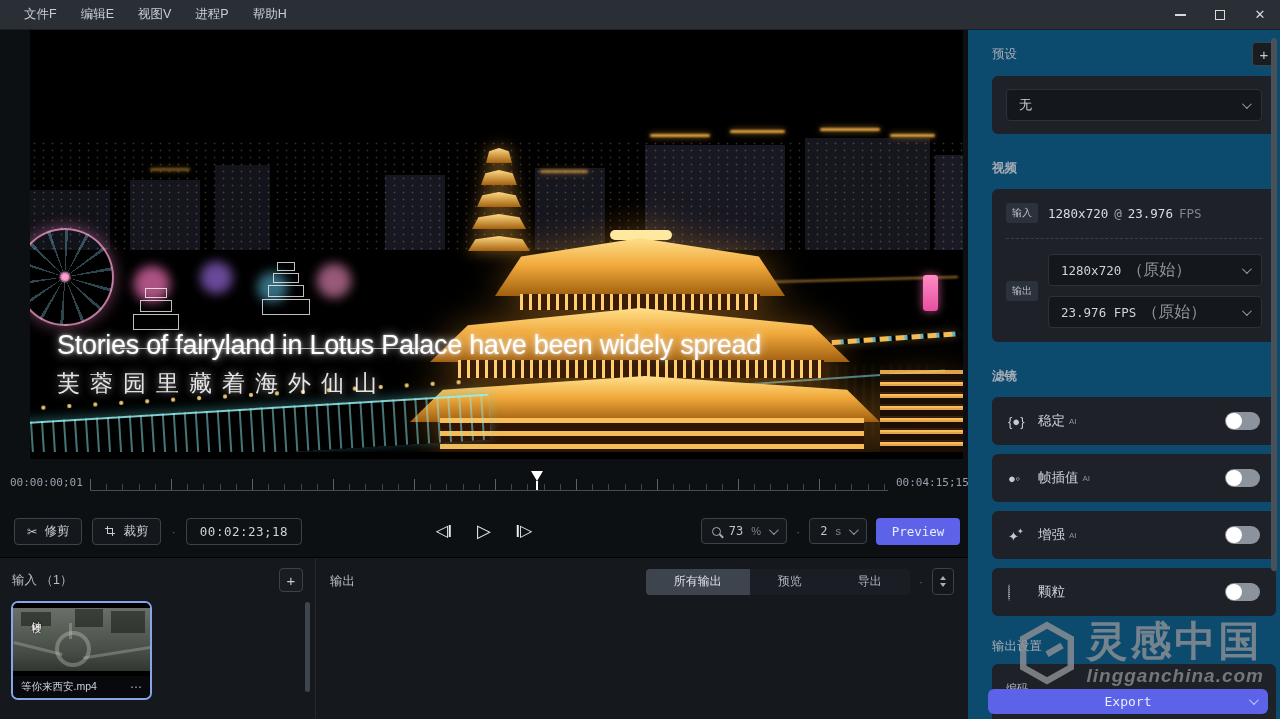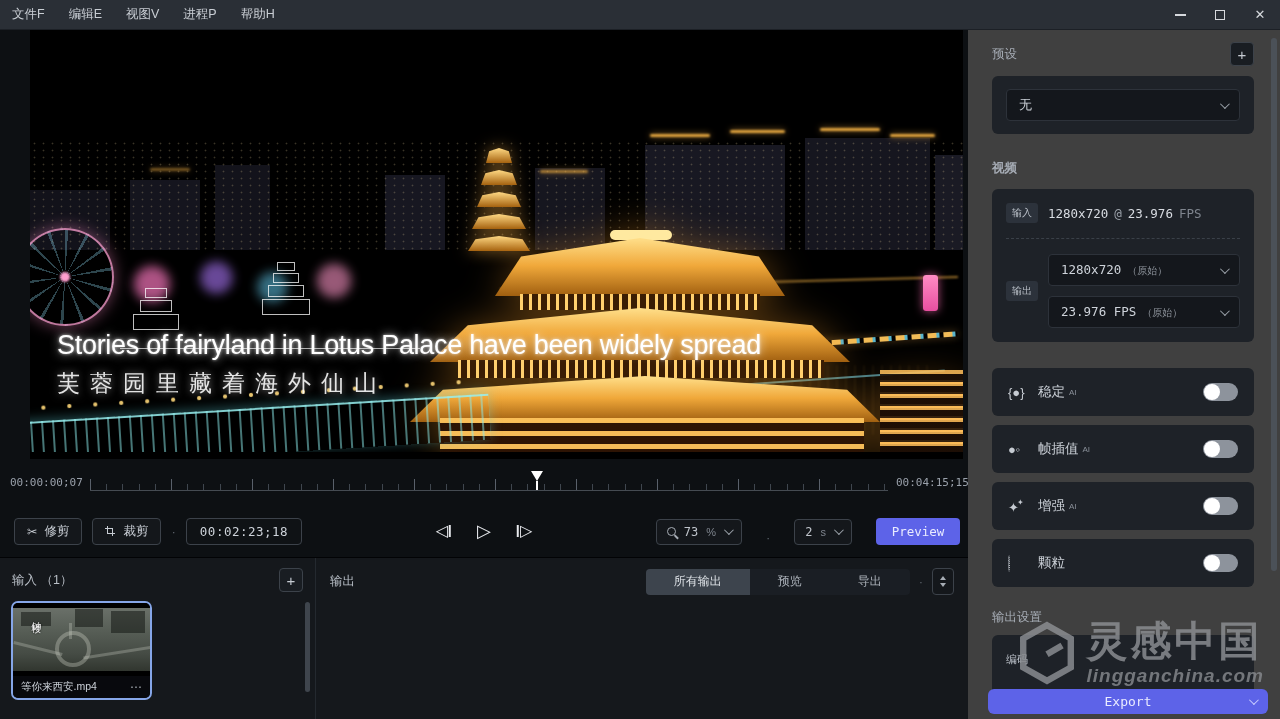--- a/index.html
+++ b/index.html
@@ -4,21 +4,21 @@
 <style>
   html,body{margin:0;padding:0;background:#000;}
   *{box-sizing:border-box;}
   .app{position:relative;width:1280px;height:719px;background:#131619;overflow:hidden;
        font-family:"Liberation Sans",sans-serif;-webkit-font-smoothing:antialiased;}
   .mono{font-family:"DejaVu Sans Mono",monospace;}
 
   
   .titlebar{position:relative;height:30px;background:#2a2f36;display:flex;align-items:center;border-bottom:1px solid #1c2026;}
   .win-title{position:absolute;left:0;right:0;text-align:center;font-size:12.5px;color:#ced3d9;pointer-events:none;}
-  .menus{display:flex;gap:24px;padding-left:12px;z-index:2;}
+  .menus{display:flex;gap:24px;padding-left:24px;z-index:2;}
   .menu-item{font-size:12.5px;color:#c9ced4;cursor:default;}
   .win-btns{margin-left:auto;display:flex;z-index:2;}
   .win-btn{width:40px;height:29px;display:flex;align-items:center;justify-content:center;color:#d6d9dd;}
   .ic-min{width:11px;height:2px;background:#d6d9dd;}
   .ic-max{width:10px;height:10px;border:1.5px solid #d6d9dd;}
   .ic-close{font-size:13px;line-height:1;color:#d6d9dd;}
 
   .content{position:relative;display:flex;height:689px;}
   .main{position:relative;width:968px;background:#0d1013;}
 
@@ -102,21 +102,21 @@
        padding:0 12px;color:#c6cbd2;font-size:12.5px;background:#14171b;cursor:default;}
   .crop-ic{position:relative;width:11px;height:11px;}
   .crop-ic::before{content:"";position:absolute;left:2px;top:0;width:7px;height:7px;border-left:1.5px solid #c6cbd2;border-bottom:1.5px solid #c6cbd2;}
   .crop-ic::after{content:"";position:absolute;left:0;top:2px;width:7px;height:7px;border-right:1.5px solid #c6cbd2;border-top:1.5px solid #c6cbd2;}
   .sep-dot{color:#5c636b;font-size:13px;}
   .tc-box{height:27px;border:1px solid #3c424a;border-radius:4px;display:flex;align-items:center;padding:0 13px;
        font-family:"DejaVu Sans Mono",monospace;font-size:12.5px;color:#ced3da;background:#0f1215;letter-spacing:.5px;}
   .transport{position:absolute;left:50%;transform:translateX(-50%);display:flex;align-items:center;gap:26px;}
   .tp{display:flex;align-items:center;gap:1px;color:#e8eaee;font-size:16px;line-height:1;cursor:default;}
   .tbar{width:2px;height:12px;background:#e8eaee;}
-  .right-ctl{margin-left:auto;display:flex;align-items:flex-end;gap:24px;}
+  .right-ctl{margin-left:auto;display:flex;align-items:center;gap:9px;}
   .mini-box{height:26px;border:1px solid #3c424a;border-radius:4px;display:flex;align-items:center;gap:8px;padding:0 10px;background:#14171b;}
   .mag{position:relative;width:9px;height:9px;border:1.5px solid #a7adb5;border-radius:50%;}
   .mag::after{content:"";position:absolute;right:-4px;bottom:-2px;width:5px;height:1.5px;background:#a7adb5;transform:rotate(45deg);}
   .ctl-val{font-size:12px;color:#c0c5cc;}
   .ctl-unit{font-size:11px;color:#7f858e;}
   .chev{width:7px;height:7px;border-right:1.6px solid #9aa0a8;border-bottom:1.6px solid #9aa0a8;transform:rotate(45deg) translateY(-2px);}
   .preview-btn{height:27px;min-width:84px;background:#5d63e8;border-radius:4px;display:flex;align-items:center;justify-content:center;
        color:#e9ebff;font-size:12.5px;font-family:"DejaVu Sans Mono",monospace;cursor:default;}
 
   
@@ -143,38 +143,38 @@
   .op-right{margin-left:auto;display:flex;align-items:center;gap:9px;}
   .tabs{display:flex;border-radius:4px;overflow:hidden;background:#1a1e24;}
   .tab{height:26px;padding:0 28px;display:flex;align-items:center;font-size:12px;color:#aeb4bc;cursor:default;}
   .tab.active{background:#3d444d;color:#dde1e6;}
   .spin-btn{width:22px;height:27px;border:1px solid #3c424a;border-radius:4px;display:flex;flex-direction:column;
        align-items:center;justify-content:center;gap:3px;background:#14171b;cursor:default;}
   .tri-up{width:0;height:0;border-left:3.5px solid transparent;border-right:3.5px solid transparent;border-bottom:4.5px solid #a7adb5;}
   .tri-dn{width:0;height:0;border-left:3.5px solid transparent;border-right:3.5px solid transparent;border-top:4.5px solid #a7adb5;}
 
   
-  .sidebar{position:relative;width:312px;background:#404040;padding:12px 26px 0 24px;}
+  .sidebar{position:relative;width:312px;background:#0c4a6e;padding:12px 4px 0 24px;}
   .sb-row{display:flex;align-items:center;justify-content:space-between;margin-bottom:10px;}
   .sb-label{font-size:12.5px;color:#a6acb5;}
   .card{background:#1e2228;border-radius:6px;}
   .preset-card{padding:13px 14px;margin-bottom:26px;}
   .select{height:32px;background:#14171c;border:1px solid #2d323a;border-radius:4px;display:flex;align-items:center;
        padding:0 12px;color:#ced3da;font-size:13px;cursor:default;}
   .select .chev{margin-left:auto;}
   .lab-sp{margin-bottom:12px;display:block;font-weight:bold;}
   .video-card{padding:14px;margin-bottom:26px;}
   .vc-row{display:flex;align-items:center;gap:10px;}
   .badge{background:#2c323b;color:#b9bfc7;font-size:10px;padding:3px 6px;border-radius:3px;white-space:nowrap;}
   .in-val{font-family:"DejaVu Sans Mono",monospace;font-size:12.5px;color:#d8dce2;display:flex;gap:6px;align-items:baseline;}
   .in-val .at{color:#9aa0a8;} .in-val .unit{color:#7f858e;}
   .dashed{border-top:1px dashed #3a4048;margin:15px 0;}
   .out-col{flex:1;display:flex;flex-direction:column;gap:10px;}
   .sel-val{display:flex;gap:6px;align-items:baseline;font-family:"DejaVu Sans Mono",monospace;font-size:12.5px;}
-  .sel-suffix{color:#8f959d;font-family:"Liberation Sans",sans-serif;font-size:10px;}
+  .sel-suffix{color:#8f959d;font-family:"Liberation Sans",sans-serif;font-size:16px;}
   .filter-card{height:48px;margin-bottom:9px;display:flex;align-items:center;padding:0 16px;}
   .f-icon{width:30px;color:#c6cbd2;font-size:13px;flex:none;}
   .f-icon .small-star{font-size:8px;vertical-align:7px;margin-left:-2px;}
   .grain-ic{width:15px;height:15px;border:1.3px dotted #c6cbd2;border-radius:50%;}
   .f-name{font-size:13.5px;color:#ccd1d8;}
   sup.ai{font-size:8px;color:#8a9099;margin-left:4px;}
   .toggle{margin-left:auto;position:relative;width:35px;height:18px;border-radius:9px;background:#8d939c;cursor:default;}
   .toggle::before{content:"";position:absolute;left:1px;top:1px;width:16px;height:16px;border-radius:50%;background:#fff;}
   .outset-label{margin-top:22px;margin-bottom:9px;display:block;}
   .enc-card{padding:14px;height:70px;}
@@ -286,21 +286,21 @@
 
         <div class="subtitle">
           <div class="sub-en">Stories of fairyland in Lotus Palace have been widely spread</div>
           <div class="sub-zh">芙蓉园里藏着海外仙山</div>
         </div>
         <div class="lb top"></div>
         <div class="lb bot"></div>
       </div>
 
       <div class="timeline">
-        <div class="tl-label mono">00:00:00;07</div>
+        <div class="tl-label mono">00:00:00;01</div>
         <div class="ruler">
           <div class="minor"></div>
           <div class="major"></div>
           <div class="playhead"></div>
         </div>
         <div class="tl-label mono">00:04:15;15</div>
       </div>
 
       <div class="toolbar">
         <div class="btn">
@@ -425,20 +425,21 @@
               <span class="sel-val">
                 <span>23.976 FPS</span>
                 <span class="sel-suffix">（原始）</span>
               </span>
               <span class="chev"></span>
             </div>
           </div>
         </div>
       </div>
 
+      <span class="sb-label lab-sp">滤镜</span>
       <div class="card filter-card">
         <span class="f-icon">{●}</span>
         <span class="f-name">稳定</span>
         <sup class="ai">AI</sup>
         <div class="toggle"></div>
       </div>
       <div class="card filter-card">
         <span class="f-icon">●◦</span>
         <span class="f-name">帧插值</span>
         <sup class="ai">AI</sup>

